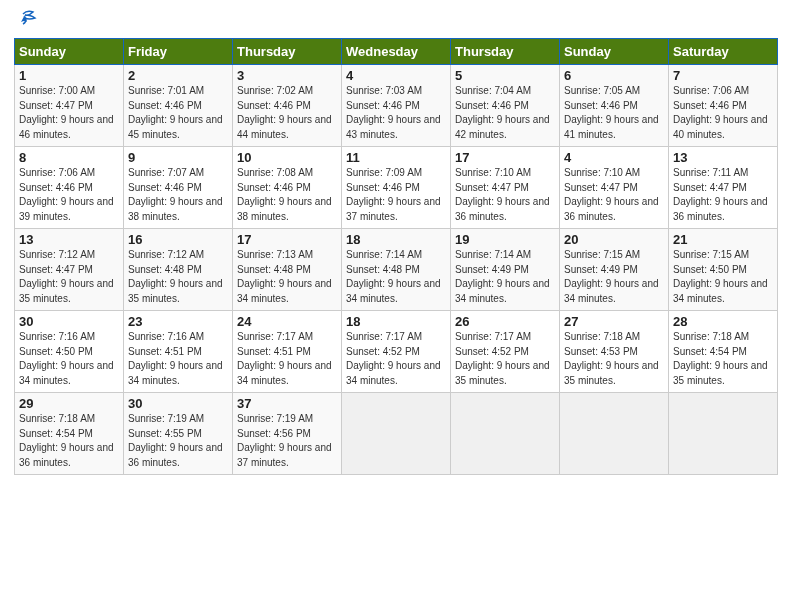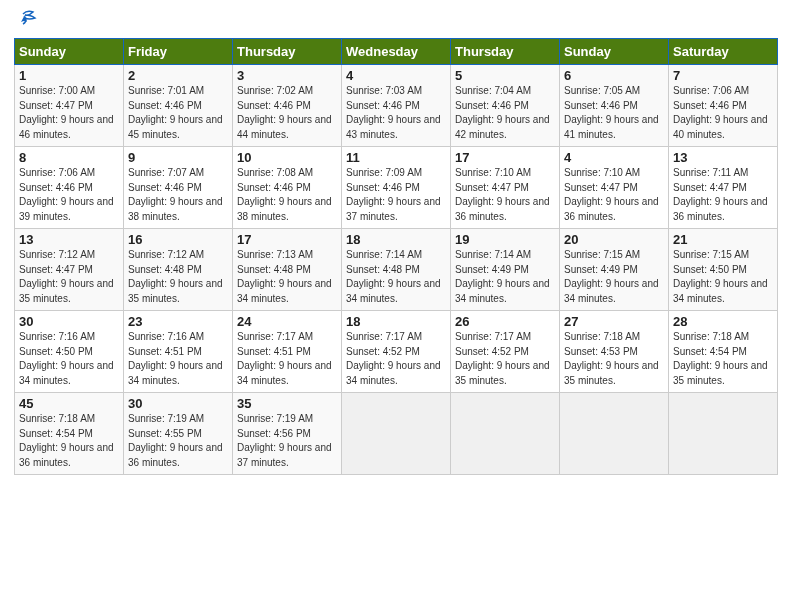--- a/index.html
+++ b/index.html
@@ -229,29 +229,29 @@
             <span class="day-num">27</span>
             <div class="day-info">Sunrise: 7:18 AM<br>Sunset: 4:53 PM<br>Daylight: 9 hours and 35 minutes.</div>
           </td>
           <td>
             <span class="day-num">28</span>
             <div class="day-info">Sunrise: 7:18 AM<br>Sunset: 4:54 PM<br>Daylight: 9 hours and 35 minutes.</div>
           </td>
         </tr>
         <tr>
           <td>
-            <span class="day-num">45</span>
+            <span class="day-num">29</span>
             <div class="day-info">Sunrise: 7:18 AM<br>Sunset: 4:54 PM<br>Daylight: 9 hours and 36 minutes.</div>
           </td>
           <td>
             <span class="day-num">30</span>
             <div class="day-info">Sunrise: 7:19 AM<br>Sunset: 4:55 PM<br>Daylight: 9 hours and 36 minutes.</div>
           </td>
           <td>
-            <span class="day-num">35</span>
+            <span class="day-num">37</span>
             <div class="day-info">Sunrise: 7:19 AM<br>Sunset: 4:56 PM<br>Daylight: 9 hours and 37 minutes.</div>
           </td>
           <td class="empty-cell"></td>
           <td class="empty-cell"></td>
           <td class="empty-cell"></td>
           <td class="empty-cell"></td>
         </tr>
       </tbody>
   </table>
 </div>

